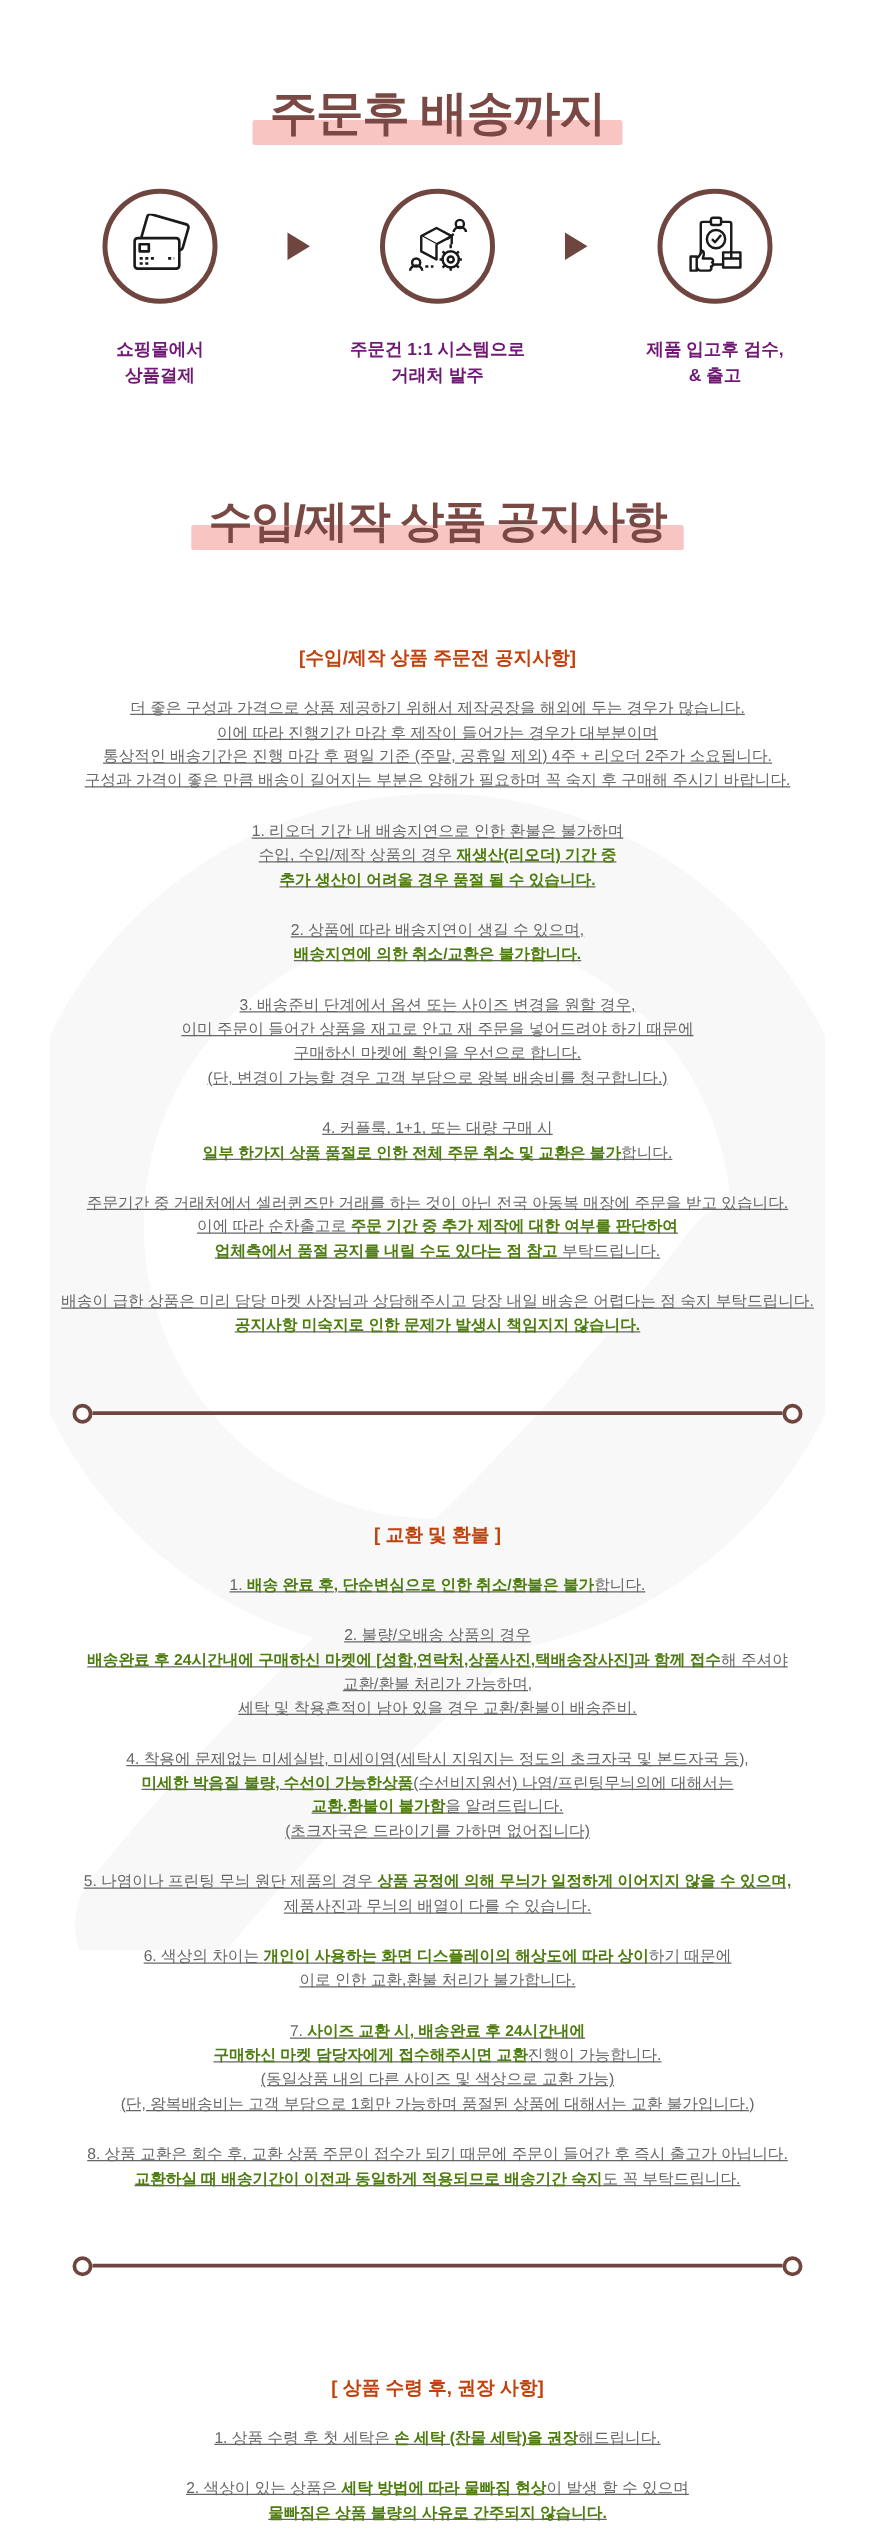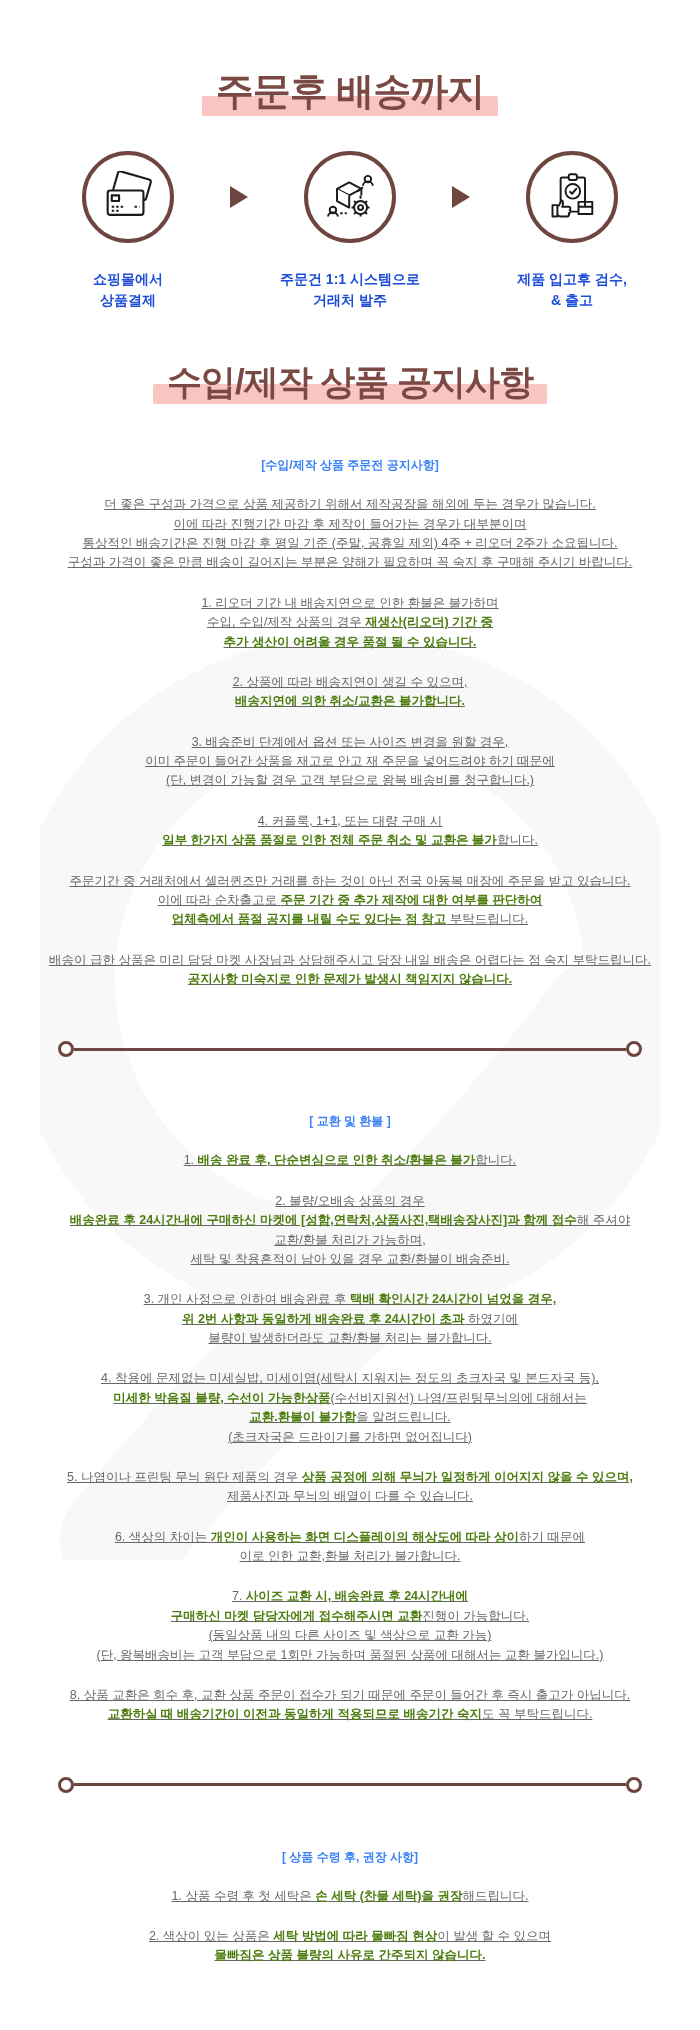--- a/index.html
+++ b/index.html
@@ -15,39 +15,39 @@
   .hl-title{
     position:relative; display:inline-block;
     font-weight:bold; color:#7a4944; letter-spacing:-1px; line-height:1.1;
   }
   .hl-title .bar{
     position:absolute; left:-14px; right:-14px; bottom:-3px; height:20px;
     background:#f9c5c3; z-index:-1; border-radius:2px;
   }
   #main-title{font-size:38px;margin-top:25px;}
   #notice-title{font-size:35px;}
-  .title2-wrap{margin-top:52px;}
+  .title2-wrap{margin-top:88px;}
 
   
   .process-row{display:flex; justify-content:center; align-items:flex-start; margin-top:38px; gap:14px;}
   .step{display:flex; flex-direction:column; align-items:center; width:176px;}
   .circle{
     width:84px; height:84px; border:4px solid #6e453f; border-radius:50%;
     background:#fff; display:flex; align-items:center; justify-content:center;
   }
-  .step-label{margin-top:26px; font-size:14px; font-weight:bold; color:#1d4ed8; line-height:1.5;}
+  .step-label{margin-top:26px; font-size:14px; font-weight:bold; color:#701a75; line-height:1.5;}
   .arrow{
     width:0; height:0; margin-top:35px;
     border-top:11px solid transparent; border-bottom:11px solid transparent;
     border-left:18px solid #6e453f;
   }
 
   
   .section{margin-top:10px;}
-  .sec-heading{margin:56px 0 6px 0; font-size:12px; font-weight:bold; color:#3b82f6;}
+  .sec-heading{margin:80px 0 6px 0; font-size:15px; font-weight:bold; color:#c2410c;}
   .para{margin-top:21px; font-size:12.5px; line-height:1.55; color:#666;text-decoration:underline;}
   .line{min-height:1em;}
   .red{color:#4d7c0f; font-weight:bold;}
 
   
   .divider{display:flex; align-items:center; margin:52px 28px 6px 28px;}
   .divider .dot{
     width:10px; height:10px; border:3px solid #6e453f; border-radius:50%;
     background:#fff; flex:0 0 auto;
   }
@@ -158,20 +158,21 @@
             <div class="line"><span>수입, 수입/제작 상품의 경우 </span><span class="red">재생산(리오더) 기간 중</span></div>
             <div class="line"><span class="red">추가 생산이 어려울 경우 품절 될 수 있습니다.</span></div>
           </div>
           <div class="para">
             <div class="line"><span>2. 상품에 따라 배송지연이 생길 수 있으며,</span></div>
             <div class="line"><span class="red">배송지연에 의한 취소/교환은 불가합니다.</span></div>
           </div>
           <div class="para">
             <div class="line"><span>3. 배송준비 단계에서 옵션 또는 사이즈 변경을 원할 경우,</span></div>
             <div class="line"><span>이미 주문이 들어간 상품을 재고로 안고 재 주문을 넣어드려야 하기 때문에</span></div>
+            <div class="line"><span>구매하신 마켓에 확인을 우선으로 합니다.</span></div>
             <div class="line"><span>(단, 변경이 가능할 경우 고객 부담으로 왕복 배송비를 청구합니다.)</span></div>
           </div>
           <div class="para">
             <div class="line"><span>4. 커플룩, 1+1, 또는 대량 구매 시</span></div>
             <div class="line"><span class="red">일부 한가지 상품 품절로 인한 전체 주문 취소 및 교환은 불가</span><span>합니다.</span></div>
           </div>
           <div class="para">
             <div class="line"><span>주문기간 중 거래처에서 셀러퀸즈만 거래를 하는 것이 아닌 전국 아동복 매장에 주문을 받고 있습니다.</span></div>
             <div class="line"><span>이에 따라 순차출고로 </span><span class="red">주문 기간 중 추가 제작에 대한 여부를 판단하여</span></div>
             <div class="line"><span class="red">업체측에서 품절 공지를 내릴 수도 있다는 점 참고</span><span> 부탁드립니다.</span></div>
@@ -191,25 +192,20 @@
           <div class="para">
             <div class="line"><span>1. </span><span class="red">배송 완료 후, 단순변심으로 인한 취소/환불은 불가</span><span>합니다.</span></div>
           </div>
           <div class="para">
             <div class="line"><span>2. 불량/오배송 상품의 경우</span></div>
             <div class="line"><span class="red">배송완료 후 24시간내에 구매하신 마켓에 [성함,연락처,상품사진,택배송장사진]과 함께 접수</span><span>해 주셔야</span></div>
             <div class="line"><span>교환/환불 처리가 가능하며,</span></div>
             <div class="line"><span>세탁 및 착용흔적이 남아 있을 경우 교환/환불이 배송준비.</span></div>
           </div>
           <div class="para">
-            <div class="line"><span>3. 개인 사정으로 인하여 배송완료 후 </span><span class="red">택배 확인시간 24시간이 넘었을 경우,</span></div>
-            <div class="line"><span class="red">위 2번 사항과 동일하게 배송완료 후 24시간이 초과</span><span> 하였기에</span></div>
-            <div class="line"><span>불량이 발생하더라도 교환/환불 처리는 불가합니다.</span></div>
-          </div>
-          <div class="para">
             <div class="line"><span>4. 착용에 문제없는 미세실밥, 미세이염(세탁시 지워지는 정도의 초크자국 및 본드자국 등),</span></div>
             <div class="line"><span class="red">미세한 박음질 불량, 수선이 가능한상품</span><span>(수선비지원선) 나염/프린팅무늬의에 대해서는</span></div>
             <div class="line"><span class="red">교환.환불이 불가함</span><span>을 알려드립니다.</span></div>
             <div class="line"><span>(초크자국은 드라이기를 가하면 없어집니다)</span></div>
           </div>
           <div class="para">
             <div class="line"><span>5. 나염이나 프린팅 무늬 원단 제품의 경우 </span><span class="red">상품 공정에 의해 무늬가 일정하게 이어지지 않을 수 있으며,</span></div>
             <div class="line"><span>제품사진과 무늬의 배열이 다를 수 있습니다.</span></div>
           </div>
           <div class="para">

